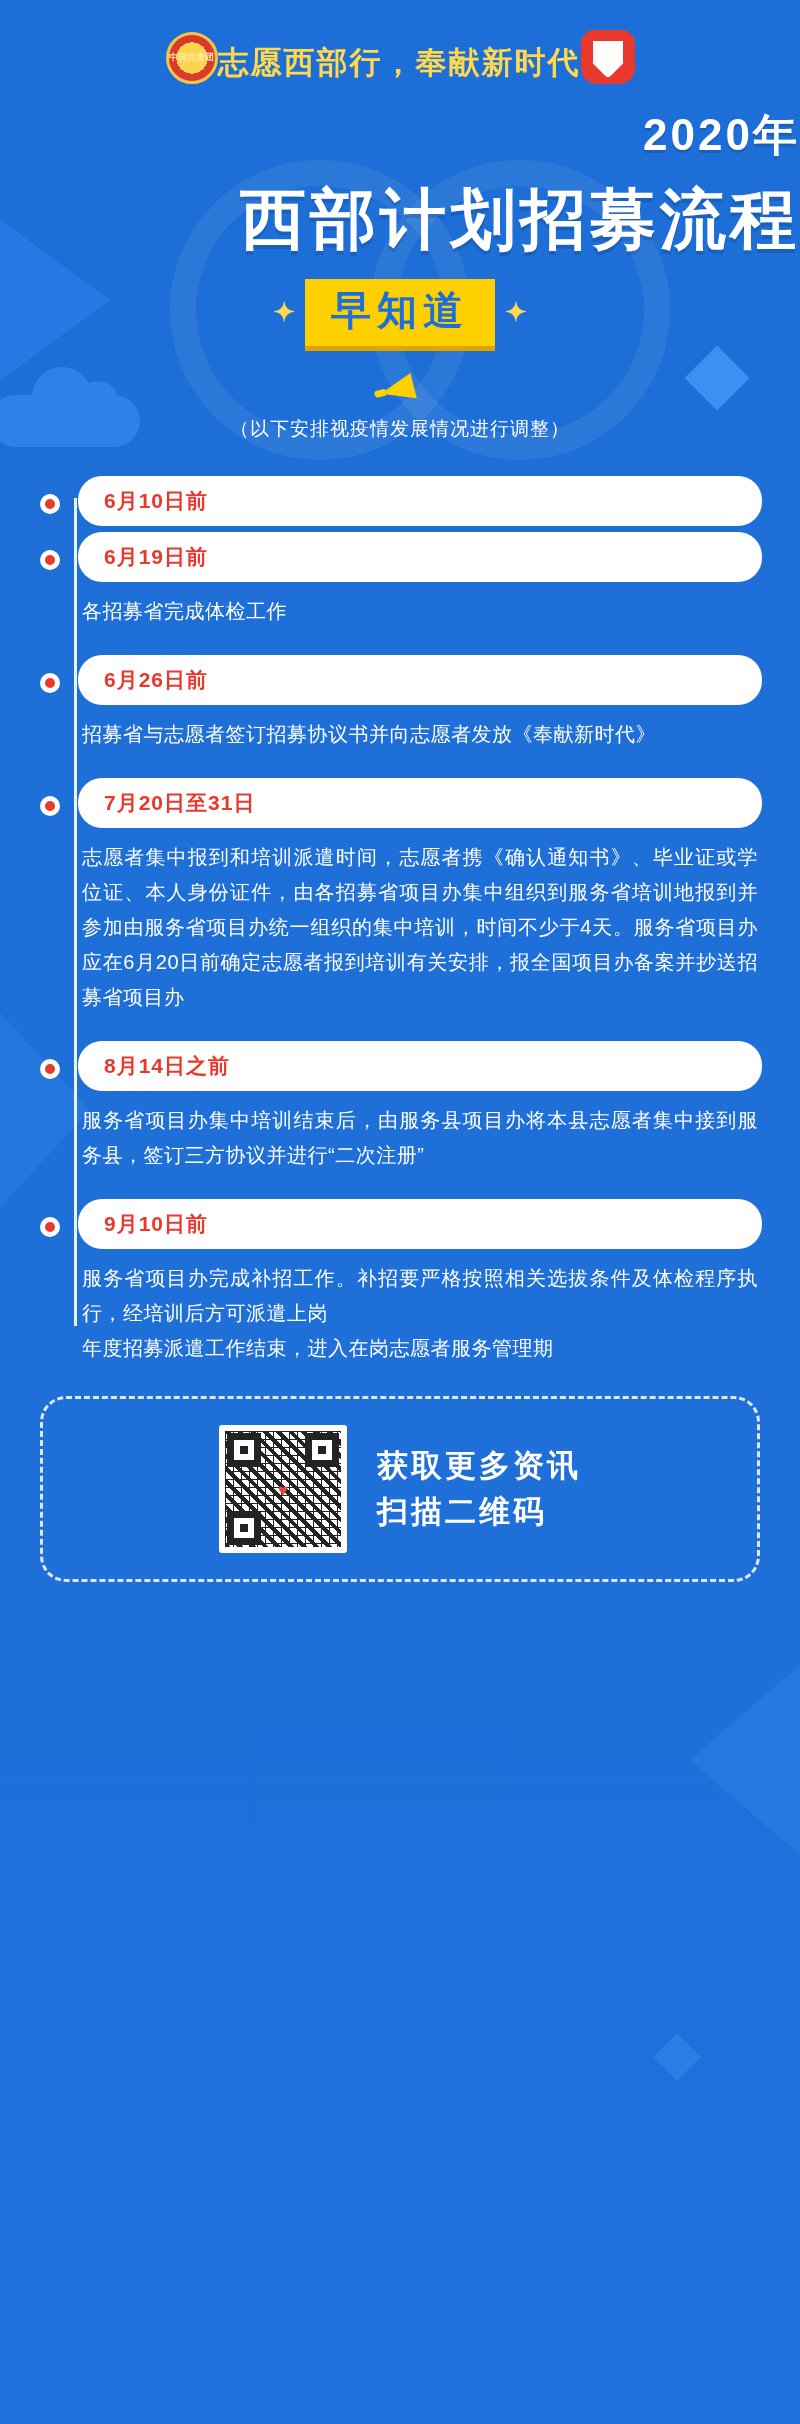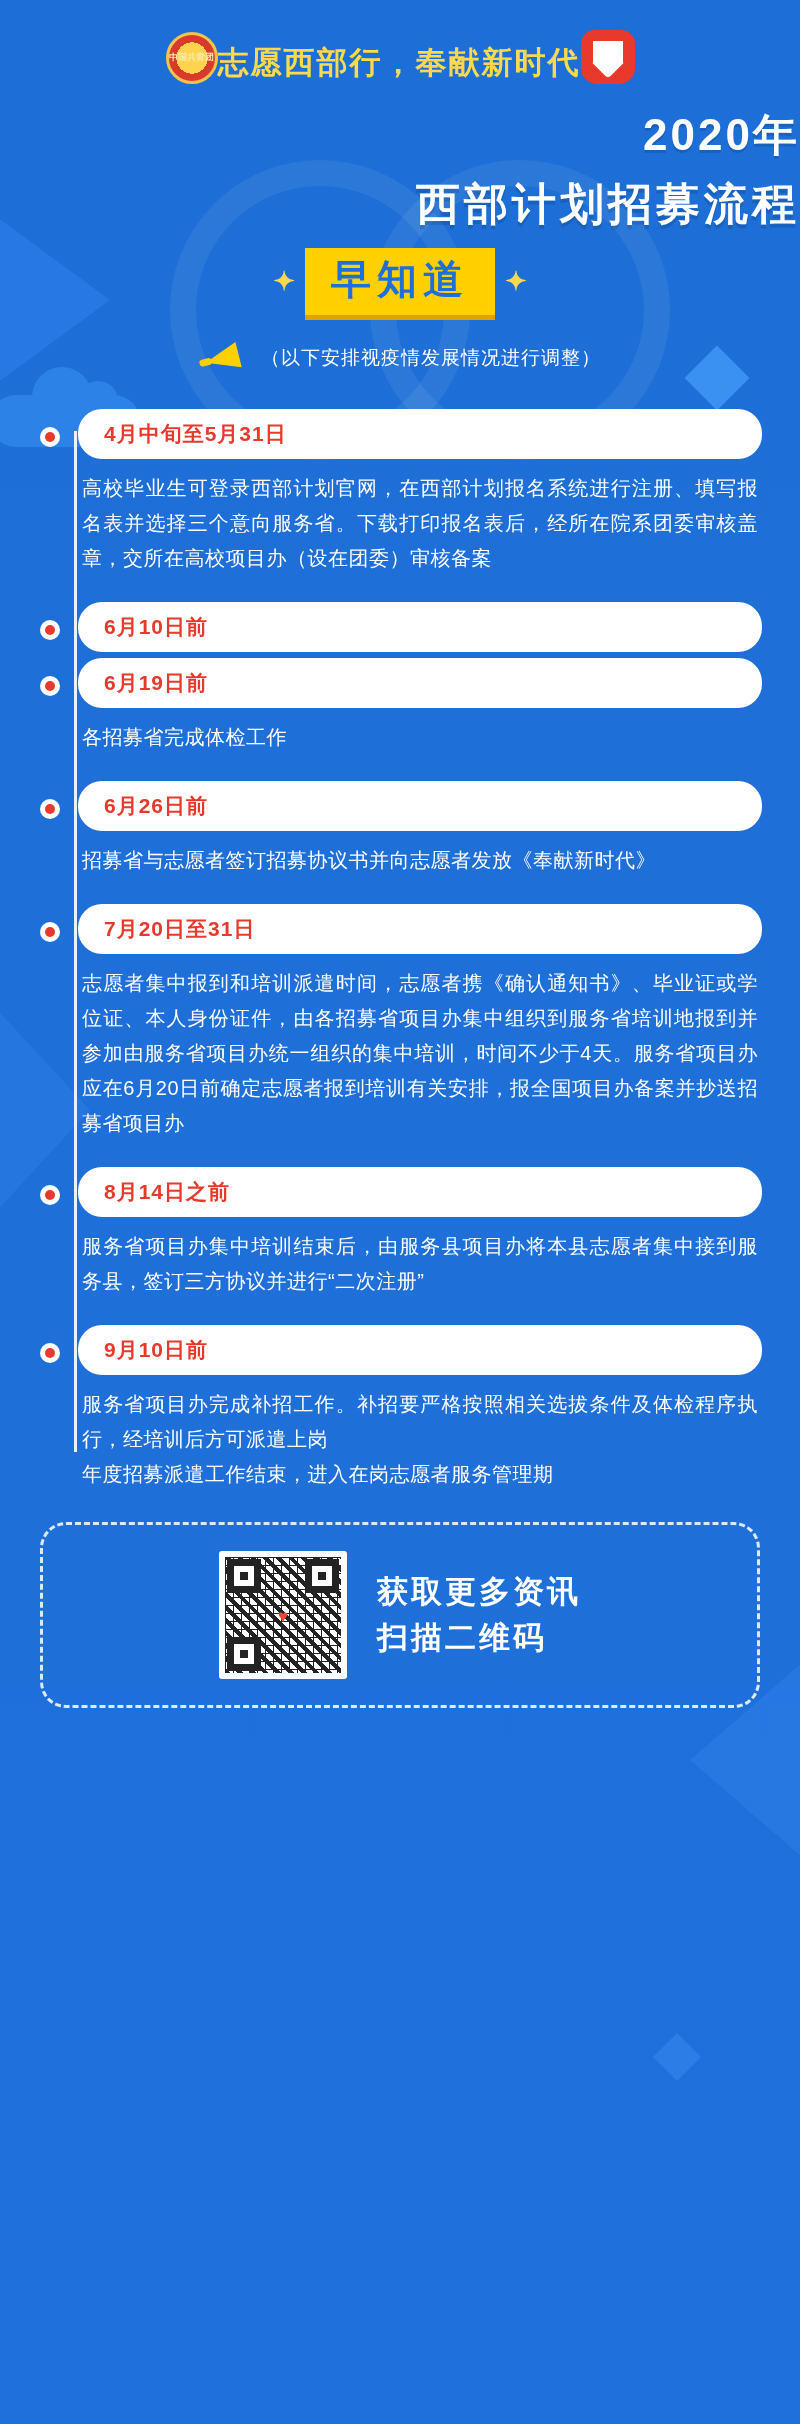--- a/index.html
+++ b/index.html
@@ -167,21 +167,21 @@
   .title-year {
     font-family: "Liberation Sans", sans-serif;
     font-size: 44px;
     font-weight: bold;
     color: #ffffff;
     letter-spacing: 3px;
     text-shadow: 0 3px 0 rgba(0,0,0,0.12);
   }
   .title-main {
     font-family: "Liberation Sans", sans-serif;
-    font-size: 44px;
+    font-size: 66px;
     font-weight: bold;
     color: #ffffff;
     letter-spacing: 4px;
     margin-top: 10px;
     text-shadow: 0 4px 0 rgba(0,0,0,0.12);
   }
   .title-badge-wrap {
     margin-top: 14px;
     display: flex;
     align-items: center;
@@ -203,20 +203,21 @@
     padding: 4px 26px 8px 26px;
     border-radius: 0;
     box-shadow: 0 5px 0 #e0a400;
   }
   .subtitle-row {
     margin-top: 26px;
     display: flex;
     align-items: center;
     justify-content: center;
     gap: 10px;
+    flex-direction: column;
   }
   .megaphone {
     width: 52px; height: 34px;
     position: relative;
     transform: rotate(-14deg);
   }
   .megaphone .cone {
     position: absolute;
     left: 6px; top: 4px;
     width: 0; height: 0;
@@ -389,25 +390,20 @@
         <span class="cone"></span>
           <span class="handle"></span>
       </span>
       <span class="subtitle">（以下安排视疫情发展情况进行调整）</span>
     </div>
   </div>
 
   <div class="timeline">
     <div class="timeline-line"></div>
 
-    <div class="tl-item">
-      <span class="tl-dot"></span>
-      <div class="tl-date">4月中旬至5月31日</div>
-      <div class="tl-body">高校毕业生可登录西部计划官网，在西部计划报名系统进行注册、填写报名表并选择三个意向服务省。下载打印报名表后，经所在院系团委审核盖章，交所在高校项目办（设在团委）审核备案</div>
-    </div>
 
     <div class="tl-item">
       <span class="tl-dot"></span>
       <div class="tl-date">6月10日前</div>
     </div>
 
     <div class="tl-item">
       <span class="tl-dot"></span>
       <div class="tl-date">6月19日前</div>
       <div class="tl-body">各招募省完成体检工作</div>

